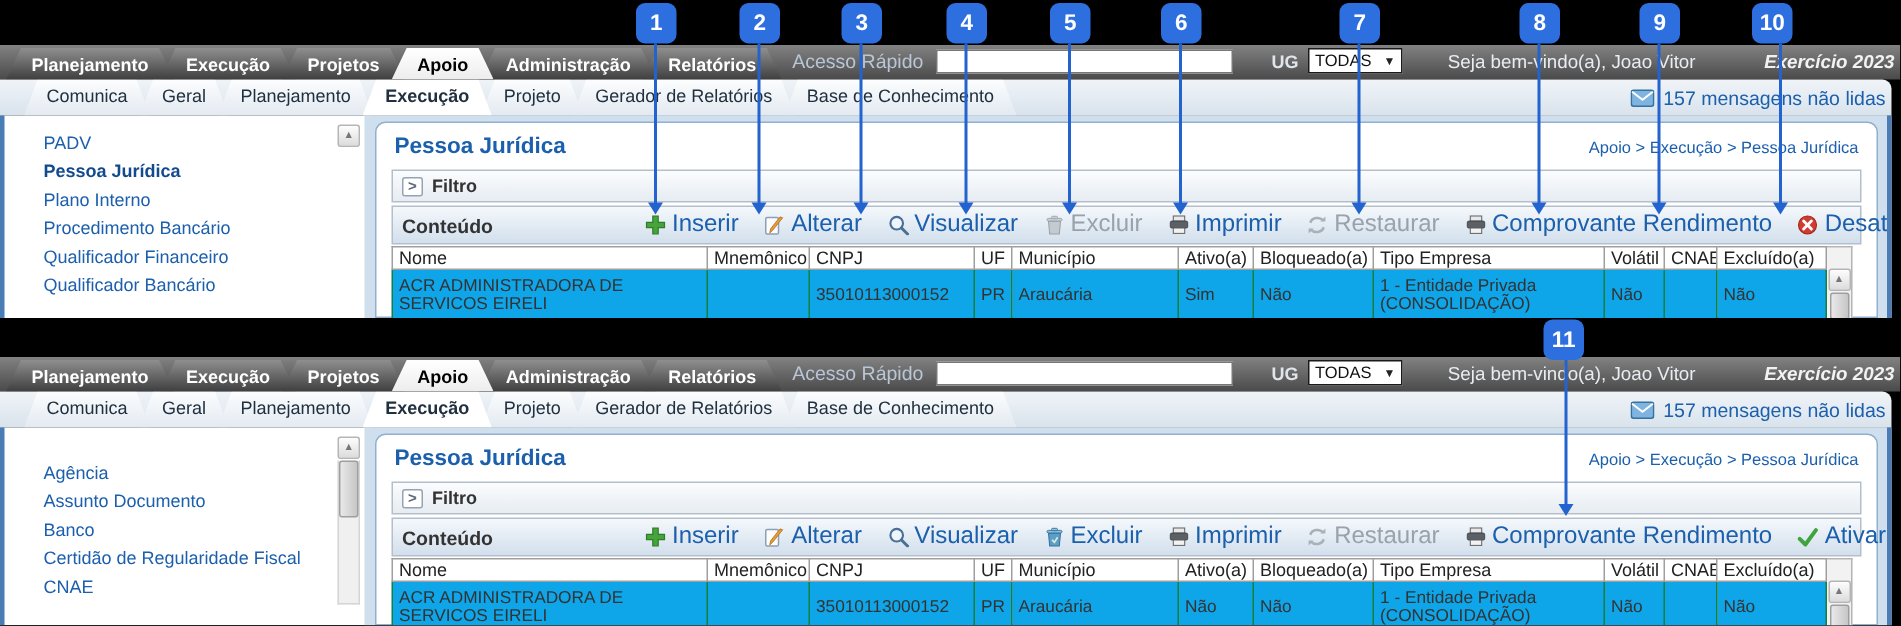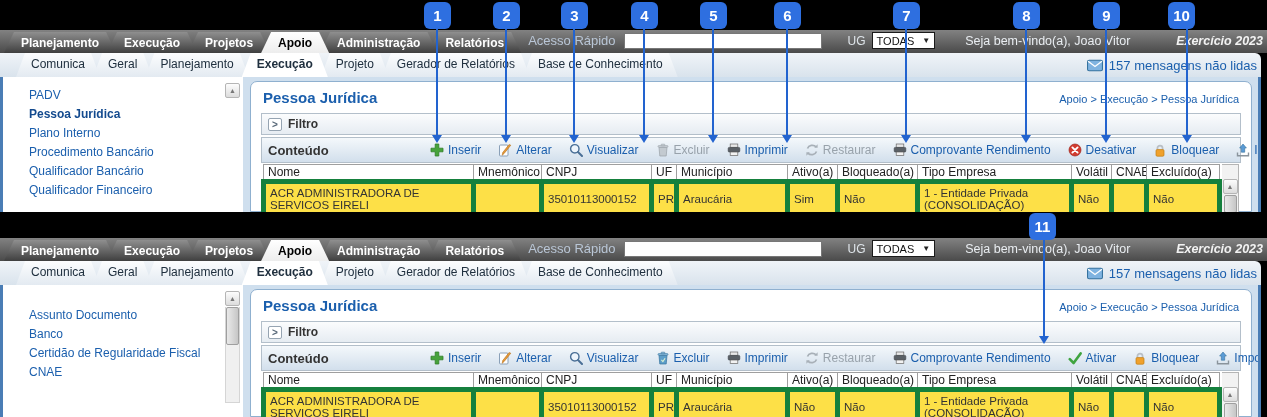--- a/index.html
+++ b/index.html
@@ -12,21 +12,21 @@
   #panel-a { top:30px; height:182px; }
   #panel-b { top:238px; height:179px; }
 
   
   .navbar { height:23px; background:linear-gradient(#828282,#4a4a4a); display:flex; align-items:flex-end; padding-left:4px; }
   .navtab { height:21px; padding:4px 17px 3px; margin-right:-9px; clip-path:polygon(10px 0, calc(100% - 10px) 0, 100% 100%, 0 100%);
             background:linear-gradient(#8f8f8f,#3f3f3f); color:#fff; font-size:12px; font-weight:bold; white-space:nowrap; cursor:pointer; }
   .navtab.sel { background:linear-gradient(#ffffff,#ededed); color:#000; z-index:3; position:relative; }
   .quick-label { color:#b9c6d6; font-size:13px; align-self:center; margin:0 8px 2px 16px; white-space:nowrap; }
   .quick-input { width:198px; height:16px; border:1px solid #777; background:#fff; align-self:center; margin-bottom:2px; font-size:11px; padding:0 3px; }
-  .ug-label { color:#dfe5ea; font-size:12px; align-self:center; margin:0 6px 2px 26px; }
+  .ug-label { color:#dfe5ea; font-size:12px; align-self:center; margin:0 6px 2px 26px;font-weight:bold; }
   .ug-select { background:#fff; border:1px solid #1a1a1a; height:17px; align-self:center; margin-bottom:2px; display:flex; align-items:center; gap:8px;
                font-size:11px; padding:0 4px; cursor:pointer; color:#111; }
   .ug-select .chev { font-size:8px; color:#222; }
   .welcome { color:#e9edf1; font-size:12.5px; align-self:center; margin:0 0 2px 30px; white-space:nowrap; }
   .exercise { color:#f2f2f2; font-size:12.5px; font-style:italic; font-weight:bold; align-self:center; margin:0 4px 2px auto; white-space:nowrap; }
 
   
   .subtabs { height:24px; background:linear-gradient(#f0f4f8,#d9e3ec); display:flex; align-items:flex-end; padding-left:16px; margin-right:6px;
              border-radius:0 6px 0 0; }
   .stab { height:21px; padding:4px 15px 20px; margin-right:-7px; clip-path:polygon(9px 0, calc(100% - 9px) 0, 100% 100%, 0 100%);
@@ -56,30 +56,30 @@
 
   .bar { border:1px solid #b3bfca; background:linear-gradient(#fbfcfd,#e6ecf2); font-size:12px; color:#333; display:flex; align-items:center; }
   .bar.filtro { height:22px; padding:0 6px; margin-bottom:2px; cursor:pointer; }
   .chevbox { width:14px; height:13px; background:#fff; border:1px solid #96a4b2; border-radius:2px; font-size:10px; font-weight:bold;
              color:#5a6a7a; text-align:center; line-height:11px; margin-right:6px; }
   .bar-label { font-weight:bold; }
 
   .bar.content { height:26px; padding:0 6px; background:linear-gradient(#f4f8fb,#d2dfec); }
   .content-label { font-weight:bold; font-size:13px; width:162px; flex:none; }
   .tools { display:flex; align-items:center; gap:17px; }
-  .tool { display:inline-flex; align-items:center; gap:4px; color:#1b5fad; font-size:12px; cursor:pointer; white-space:nowrap;justify-content:flex-end; }
+  .tool { display:inline-flex; align-items:center; gap:4px; color:#1b5fad; font-size:16px; cursor:pointer; white-space:nowrap;justify-content:flex-end; }
   .tool.dis { color:#98a2ab; cursor:default; }
   .tool svg { flex:none; }
 
   
   .table-wrap { display:flex; margin-top:1px; }
   table.grid { border-collapse:collapse; table-layout:fixed; width:956px; }
   .grid th { border:1px solid #9f9f9f; background:#fff; font-weight:normal; font-size:12px; color:#222; text-align:left;
              padding:0 4px; height:14px; white-space:nowrap; overflow:hidden; }
-  .grid td { border:5px solid #15803d; background:#fde047; font-size:11.5px; color:#333; padding:1px 4px; height:35px; vertical-align:middle; }
+  .grid td { border:1px solid #15803d; background:#0ea5e9; font-size:11.5px; color:#333; padding:1px 4px; height:35px; vertical-align:middle; }
   .vscroll { width:17px; border:1px solid #b5b5b5; border-left:none; background:#f2f2f2; flex:none; }
 
   
   .co { position:absolute; min-width:27px; height:27px; padding:0 5px; background:#2e6fe0; border-radius:6px; color:#fff; font-weight:bold;
         font-size:15px; text-align:center; line-height:27px; z-index:60; }
   .arrow { position:absolute; width:2px; background:#2263cf; z-index:55; }
   .arrow::after { content:''; position:absolute; bottom:-7px; left:-4px; border:5px solid transparent; border-top:8px solid #2263cf; }
 </style>
 </head>
 <body>
@@ -121,22 +121,22 @@
         <span>157 mensagens não lidas</span>
       </div>
     </div>
 
     <div class="pbody">
       <div class="sidebar">
         <div class="side-item">PADV</div>
         <div class="side-item sel">Pessoa Jurídica</div>
         <div class="side-item">Plano Interno</div>
         <div class="side-item">Procedimento Bancário</div>
+        <div class="side-item">Qualificador Financeiro</div>
         <div class="side-item">Qualificador Bancário</div>
-        <div class="side-item">Qualificador Financeiro</div>
         <div class="side-scroll">
           <div class="scroll-btn">▲</div>
         </div>
       </div>
 
       <div class="main">
         <div class="main-box">
           <div class="main-head">
             <div class="page-title">Pessoa Jurídica</div>
             <div class="crumb">Apoio &gt; Execução &gt; Pessoa Jurídica</div>
@@ -313,20 +313,21 @@
         <svg width="16" height="13" viewBox="0 0 15 12">
             <rect x="0.5" y="1" width="14" height="10" rx="1.5" fill="#7fb3e0" stroke="#35729e"></rect>
             <path d="M1 2l6.5 5L14 2" fill="none" stroke="#fff" stroke-width="1.2"></path>
           </svg>
         <span>157 mensagens não lidas</span>
       </div>
     </div>
 
     <div class="pbody">
       <div class="sidebar deep">
+        <div class="side-item">Agência</div>
         <div class="side-item">Assunto Documento</div>
         <div class="side-item">Banco</div>
         <div class="side-item">Certidão de Regularidade Fiscal</div>
         <div class="side-item">CNAE</div>
         <div class="side-scroll">
           <div class="scroll-btn">▲</div>
           <div class="scroll-track" style="height:96px">
               <div class="scroll-thumb"></div>
             </div>
         </div>

